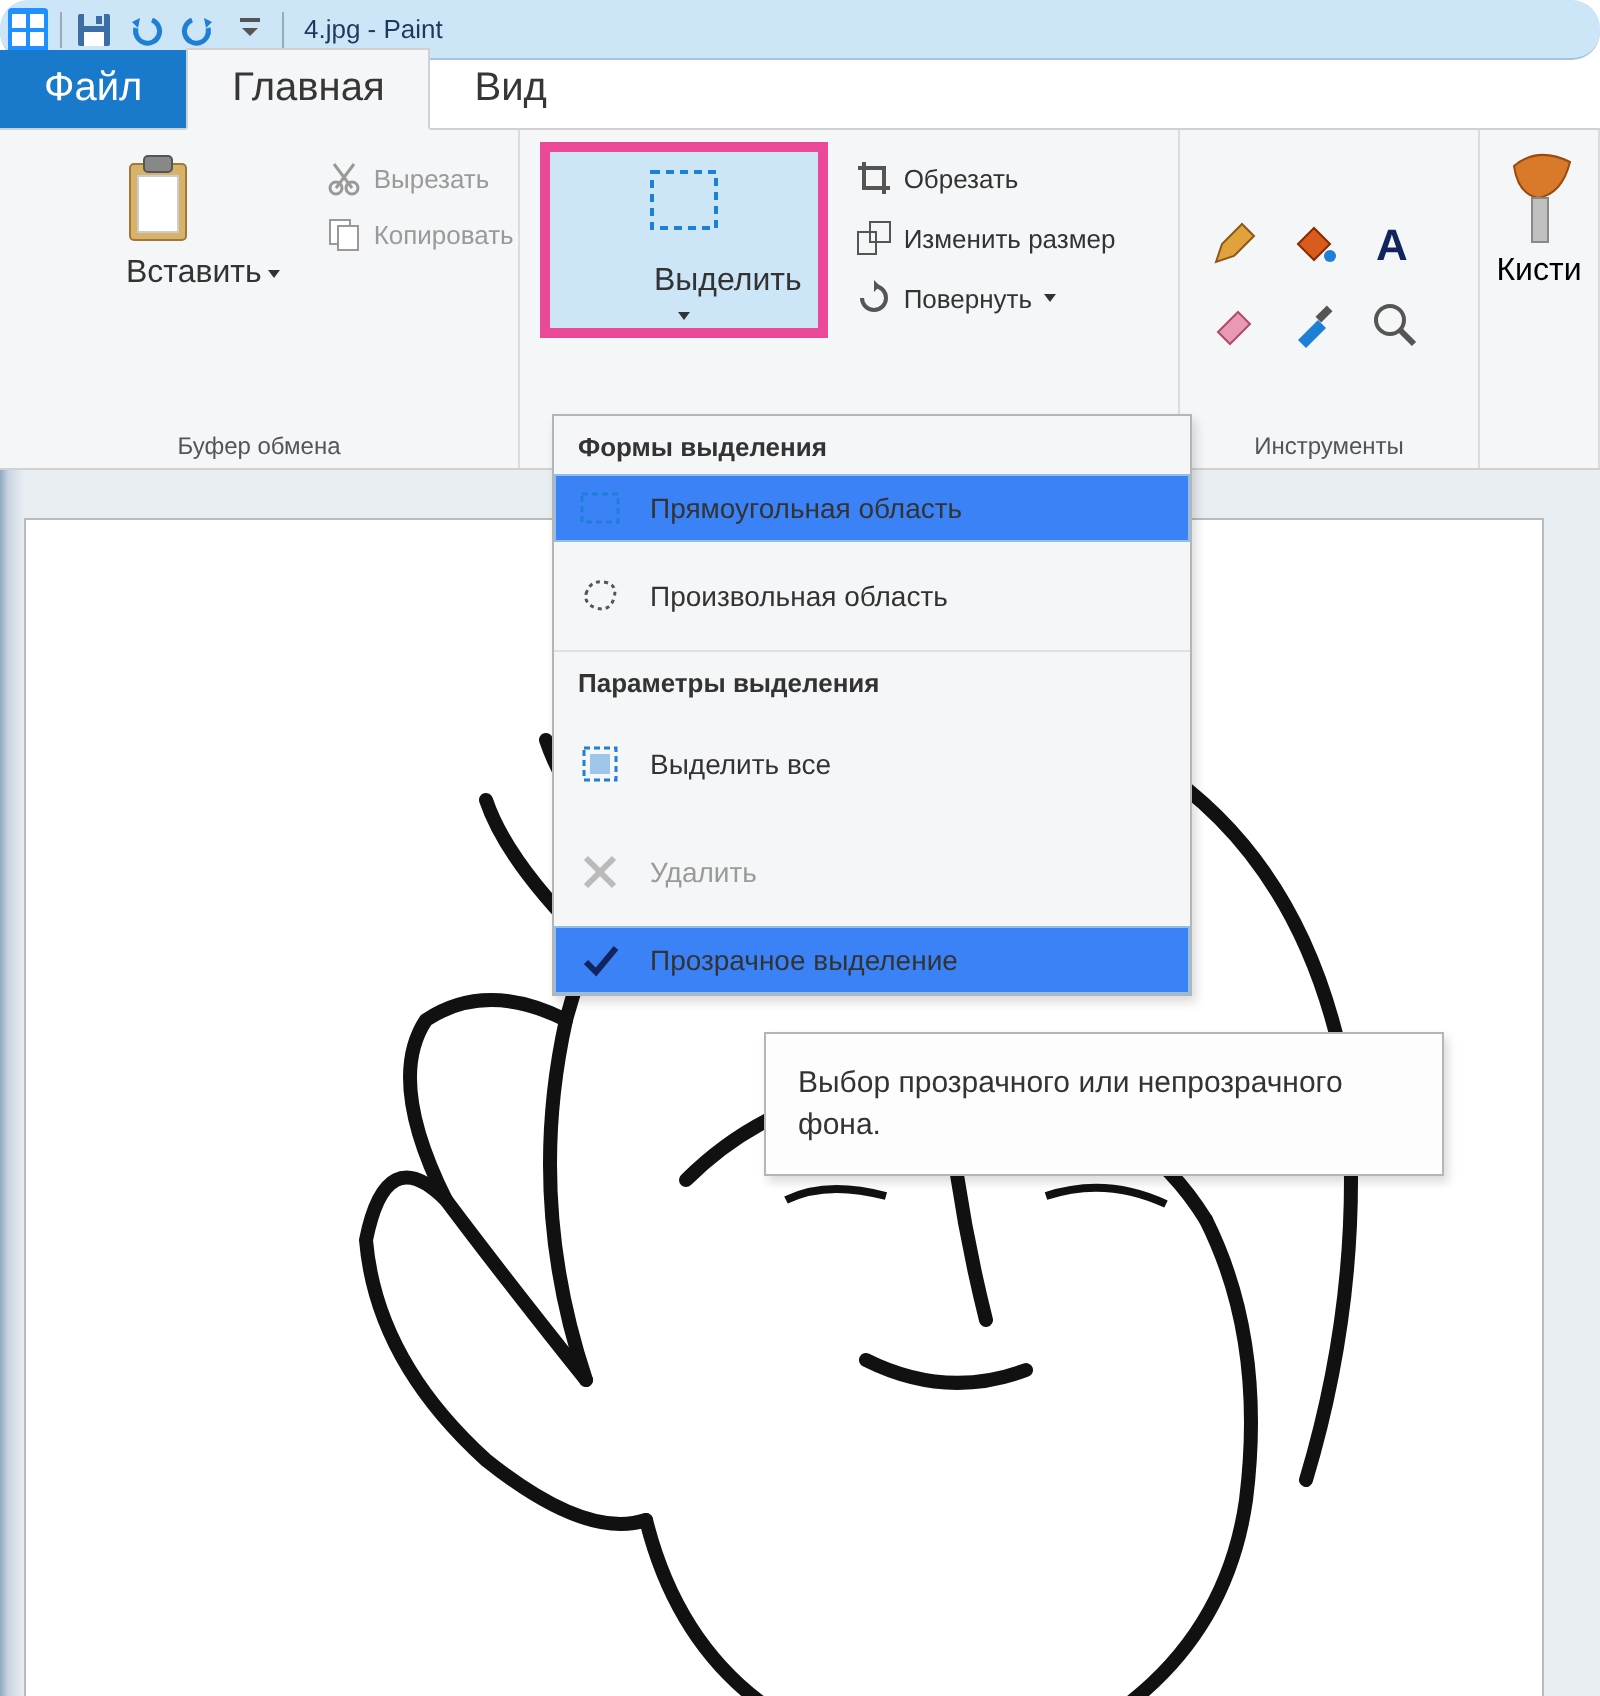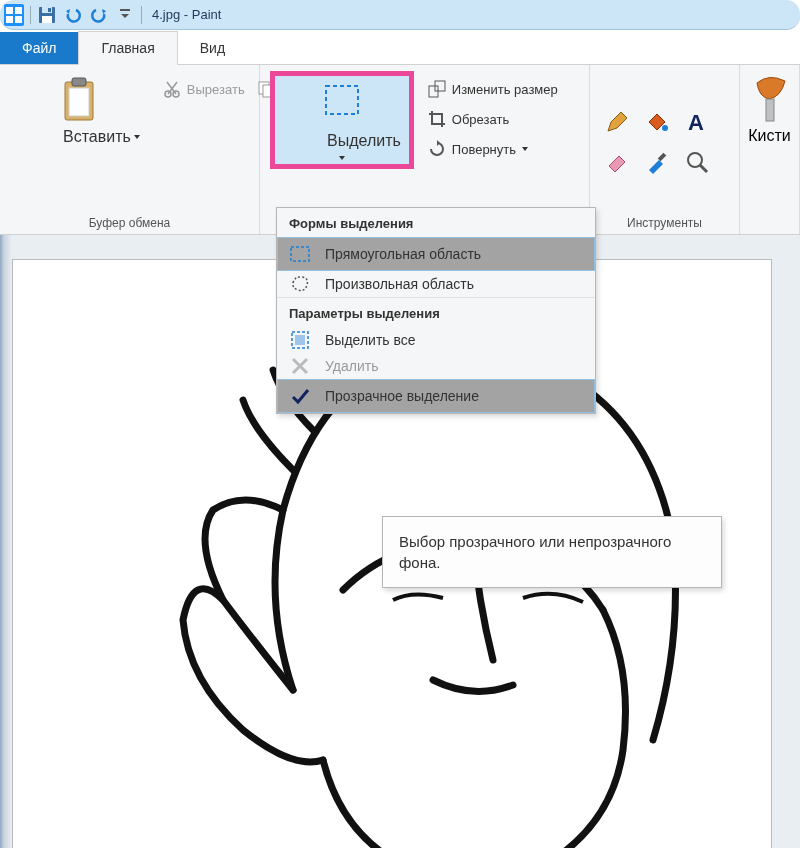--- a/index.html
+++ b/index.html
@@ -7,21 +7,21 @@
 
   
   .titlebar { height: 30px; background: #cde6f7; display: flex; align-items: center; padding: 0 4px; border-bottom: 1px solid #a6c4dc; border-radius: 14px; }
   .titlebar .qat { display: flex; align-items: center; gap: 6px; }
   .titlebar .qat .btn { width: 20px; height: 20px; display: flex; align-items: center; justify-content: center; }
   .titlebar .title { margin-left: 10px; font-size: 13px; color: #1e395b; }
   .win-logo { width: 22px; height: 22px; background: #1e90ff; border-radius: 2px; }
 
   
   .tabs { height: 35px; background: #ffffff; display: flex; align-items: flex-end; border-bottom: 1px solid #d1d1d1; }
-  .tab { padding: 8px 22px; font-size: 14px; color: #363636; cursor: pointer; }
+  .tab { padding: 8px 22px; font-size: 20px; color: #363636; cursor: pointer; }
   .tab.file { background: #1979ca; color: #fff; }
   .tab.active { background: #f5f6f7; border: 1px solid #d1d1d1; border-bottom: 1px solid #f5f6f7; position: relative; top: 1px; }
 
   
   .ribbon { height: 170px; background: #f5f6f7; display: flex; border-bottom: 1px solid #d1d1d1; }
   .group { border-right: 1px solid #dcdcdc; padding: 6px 10px 2px 10px; display: flex; flex-direction: column; justify-content: space-between; position: relative; }
   .group-label { text-align: center; font-size: 12px; color: #555; padding: 4px 0 2px 0; }
   .group-body { display: flex; align-items: flex-start; gap: 10px; flex: 1; }
 
   .big-button { display: flex; flex-direction: column; align-items: center; gap: 4px; padding: 4px 8px; cursor: pointer; border: 1px solid transparent; }
@@ -36,23 +36,23 @@
   .tool-grid { display: grid; grid-template-columns: repeat(3, 34px); grid-template-rows: repeat(2, 34px); gap: 6px; }
   .tool { width: 34px; height: 34px; display: flex; align-items: center; justify-content: center; cursor: pointer; }
 
   .brush-group { display:flex; flex-direction:column; align-items:center; gap:2px; padding: 4px 8px; cursor:pointer;}
   .brush-ic { width: 38px; height: 50px; }
 
   
   .dropdown { position: absolute; left: 276px; top: 207px; width: 320px; background: #f5f6f7; border: 1px solid #b5b5b5; box-shadow: 2px 3px 5px rgba(0,0,0,.15); z-index: 50; }
   .dropdown .section-header { font-size: 13px; font-weight: 600; color: #333; padding: 8px 12px 6px; border-top: 1px solid #e0e0e0; }
   .dropdown .section-header:first-child { border-top: none; }
-  .dropdown .item { display: flex; align-items: center; gap: 14px; padding: 2px 12px; font-size: 14px; color: #333; cursor: pointer; }
+  .dropdown .item { display: flex; align-items: center; gap: 14px; padding: 16px 12px; font-size: 14px; color: #333; cursor: pointer; }
   .dropdown .item.disabled { color: #9a9a9a; cursor: default; }
-  .dropdown .item.highlight { background: #a3a3a3; border: 1px solid #92c0e0; margin: 0; padding: 5px 11px; }
+  .dropdown .item.highlight { background: #3b82f6; border: 1px solid #92c0e0; margin: 0; padding: 5px 11px; }
   .dropdown .item .mic { width: 22px; height: 22px; flex-shrink: 0; display:flex; align-items:center; justify-content:center; }
 
   
   .tooltip { position: absolute; left: 382px; top: 516px; width: 340px; background: #fdfdfd; border: 1px solid #b5b5b5; padding: 14px 16px; font-size: 15px; color: #333; box-shadow: 2px 3px 5px rgba(0,0,0,.15); z-index: 60; line-height: 1.4; }
 
   
   .workspace { position: absolute; left: 0; top: 235px; right: 0; bottom: 0; background: linear-gradient(90deg,#8da9c3 0%, #c9d4df 4px, #e9eef3 12px); padding-left: 12px; padding-top: 24px; }
   .canvas { width: 760px; height: 600px; background: #fff; border: 1px solid #bbb; position: relative; overflow: hidden; }
   .drawing { position:absolute; left:120px; top:80px; width:600px; height:560px; }
 
@@ -119,21 +119,21 @@
         <svg class="ic" viewBox="0 0 40 48">
             <rect x="6" y="6" width="28" height="38" rx="2" fill="#d9b26a" stroke="#a0783a"></rect>
             <rect x="10" y="12" width="20" height="28" fill="#fff" stroke="#ccc"></rect>
             <rect x="13" y="2" width="14" height="8" rx="2" fill="#888" stroke="#555"></rect>
           </svg>
         <span class="lbl">
             <span>Вставить</span>
             <span class="chev small"></span>
           </span>
       </div>
-      <div style="display:flex;gap:4px;margin-top:6px;">
+      <div style="display:flex;flex-direction:column;gap:4px;margin-top:6px;">
         <div class="small-button disabled">
           <svg class="ic" viewBox="0 0 18 18">
               <circle cx="5" cy="14" r="3" fill="none" stroke="#999" stroke-width="1.5"></circle>
               <circle cx="13" cy="14" r="3" fill="none" stroke="#999" stroke-width="1.5"></circle>
               <path d="M5 14 L14 2 M13 14 L4 2" stroke="#999" stroke-width="1.5"></path>
             </svg>
           <span>Вырезать</span>
         </div>
         <div class="small-button disabled">
           <svg class="ic" viewBox="0 0 18 18">
@@ -154,30 +154,30 @@
             <rect x="4" y="6" width="32" height="28" fill="none" stroke="#1e7fd6" stroke-width="2" stroke-dasharray="4 3"></rect>
           </svg>
         <span class="lbl">
             <span>Выделить</span>
           </span>
         <span class="chev small" style="margin-top:2px;"></span>
       </div>
       <div style="display:flex;flex-direction:column;gap:6px;margin-top:6px;">
         <div class="small-button">
           <svg class="ic" viewBox="0 0 18 18">
+              <path d="M4 1 V14 H17 M1 4 H14 V17" stroke="#555" stroke-width="2" fill="none"></path>
+            </svg>
+          <span>Обрезать</span>
+        </div>
+        <div class="small-button">
+          <svg class="ic" viewBox="0 0 18 18">
               <rect x="1" y="6" width="9" height="11" fill="none" stroke="#555"></rect>
               <rect x="7" y="1" width="10" height="10" fill="none" stroke="#555"></rect>
             </svg>
           <span>Изменить размер</span>
-        </div>
-        <div class="small-button">
-          <svg class="ic" viewBox="0 0 18 18">
-              <path d="M4 1 V14 H17 M1 4 H14 V17" stroke="#555" stroke-width="2" fill="none"></path>
-            </svg>
-          <span>Обрезать</span>
         </div>
         <div class="small-button">
           <svg class="ic" viewBox="0 0 18 18">
               <path d="M9 3 A6 6 0 1 1 3 9" fill="none" stroke="#555" stroke-width="2"></path>
               <path d="M9 0 L12 3 L9 6 Z" fill="#555"></path>
             </svg>
           <span>Повернуть</span>
           <span class="chev small"></span>
         </div>
       </div>

